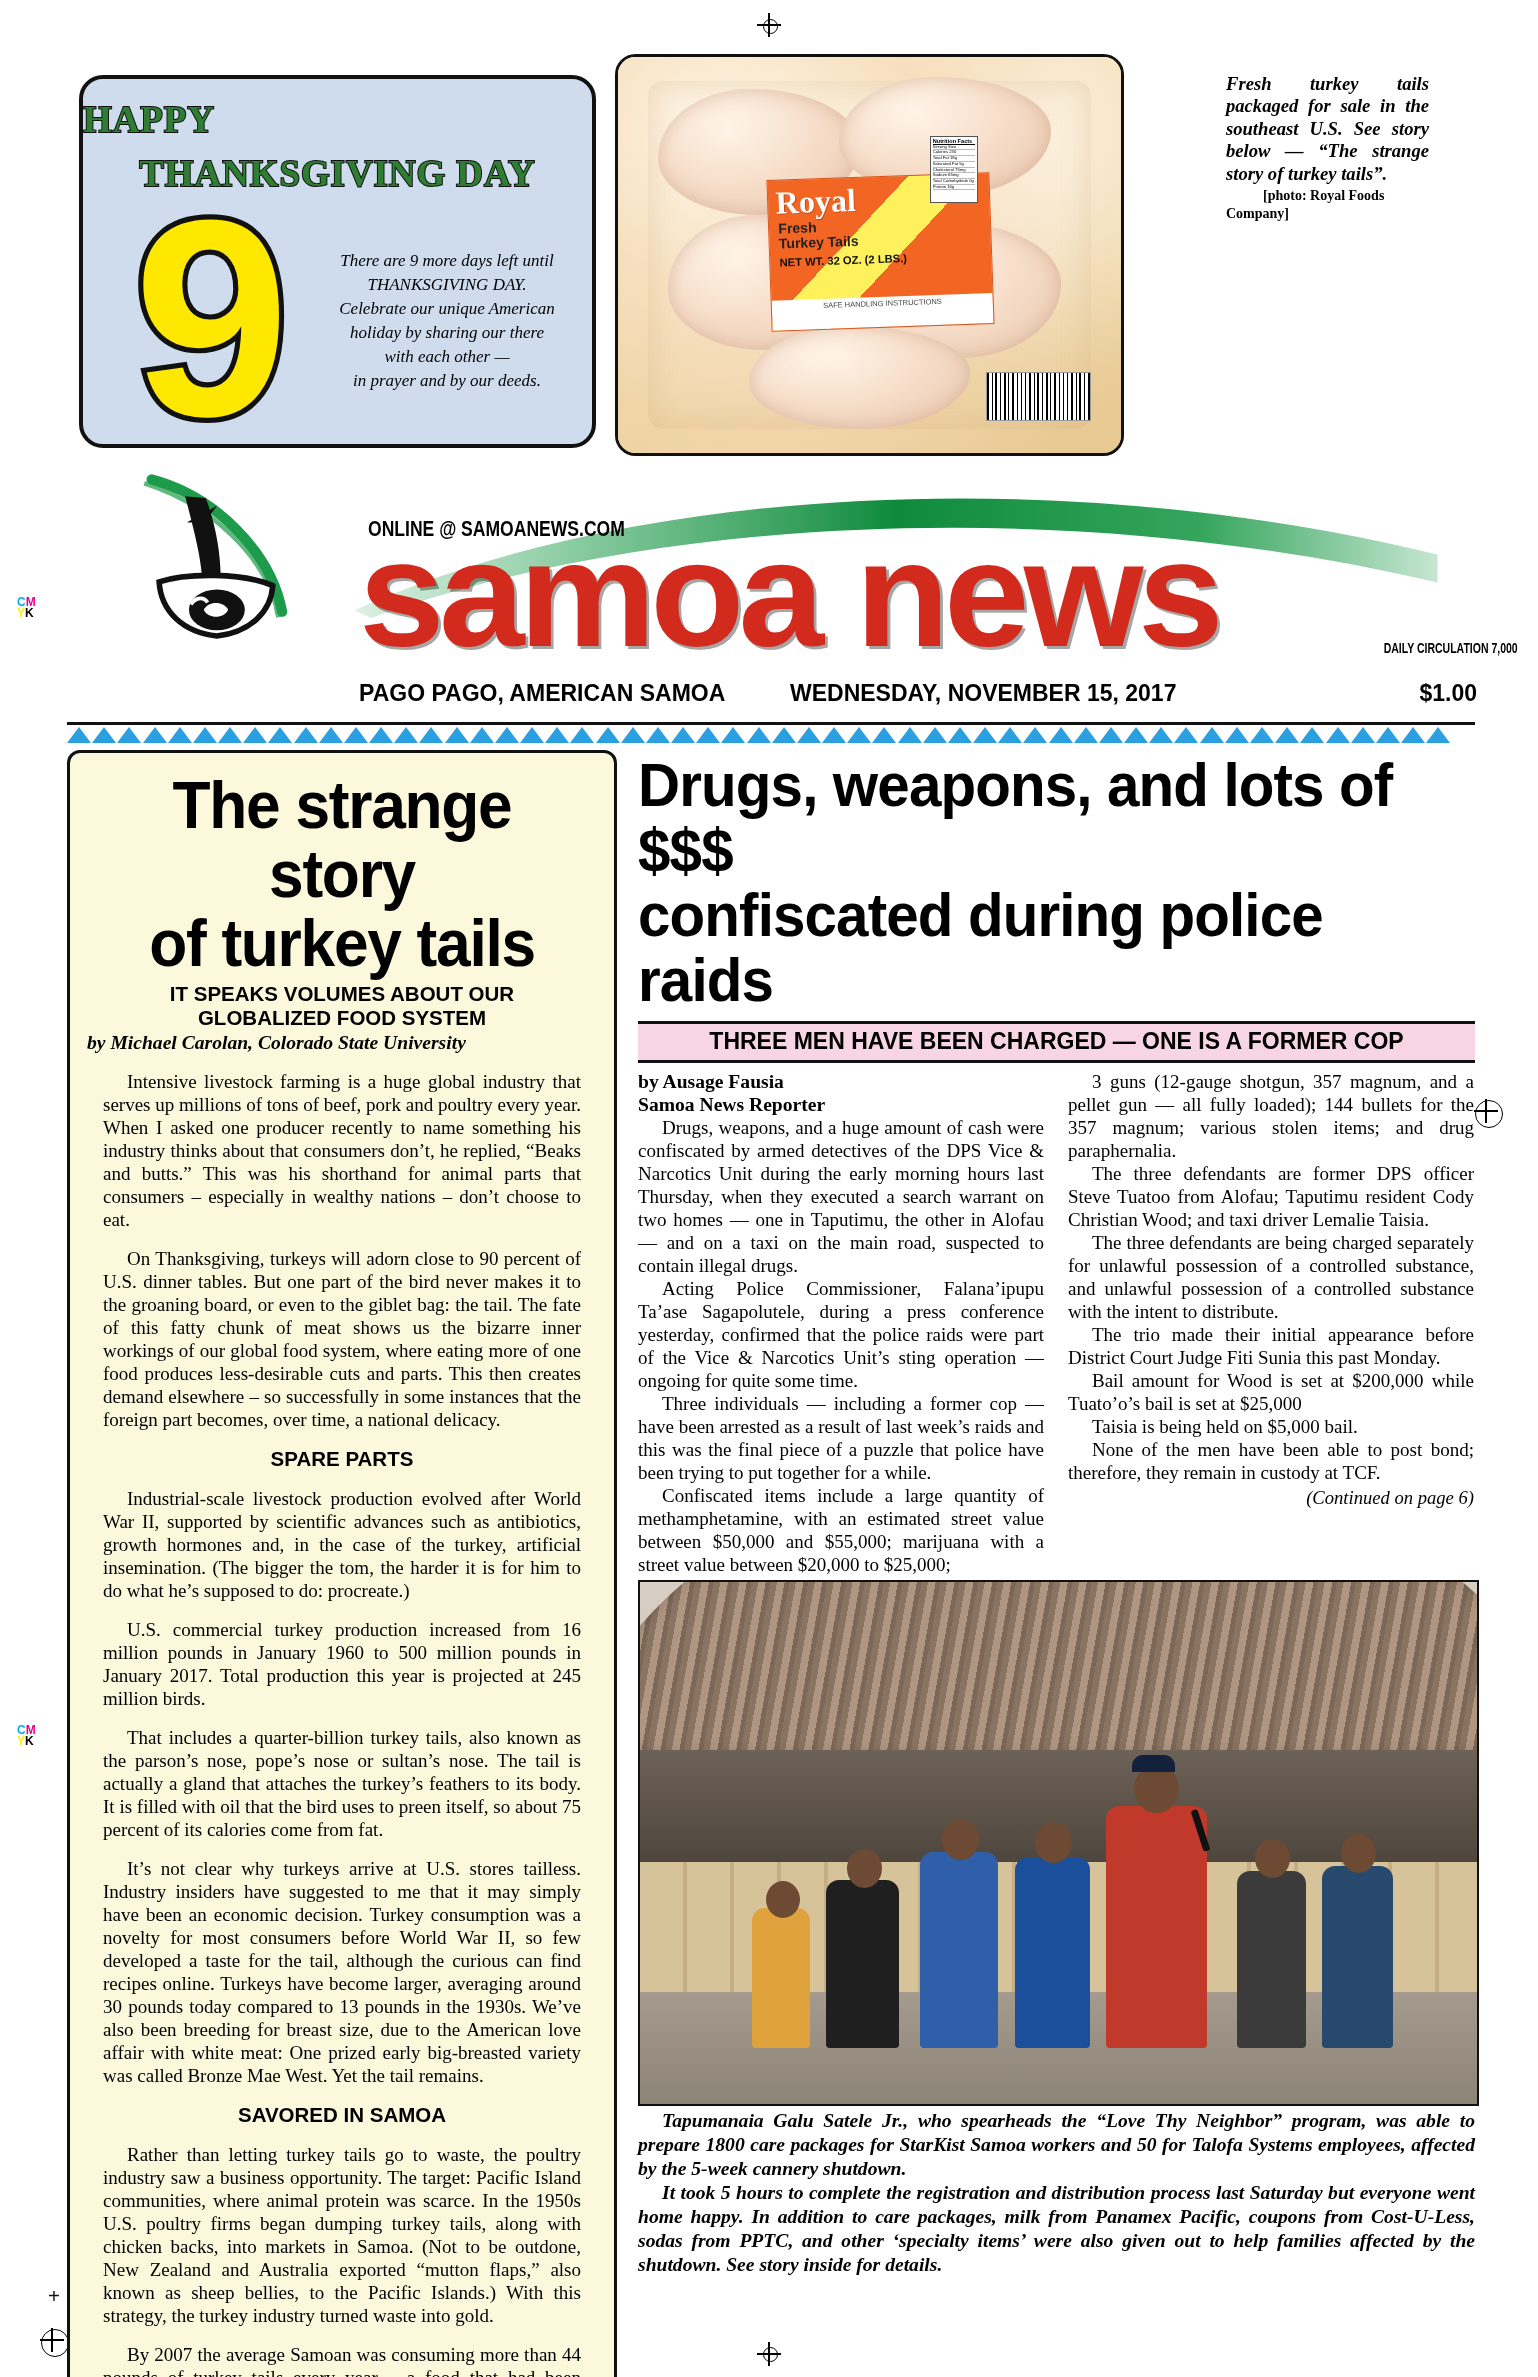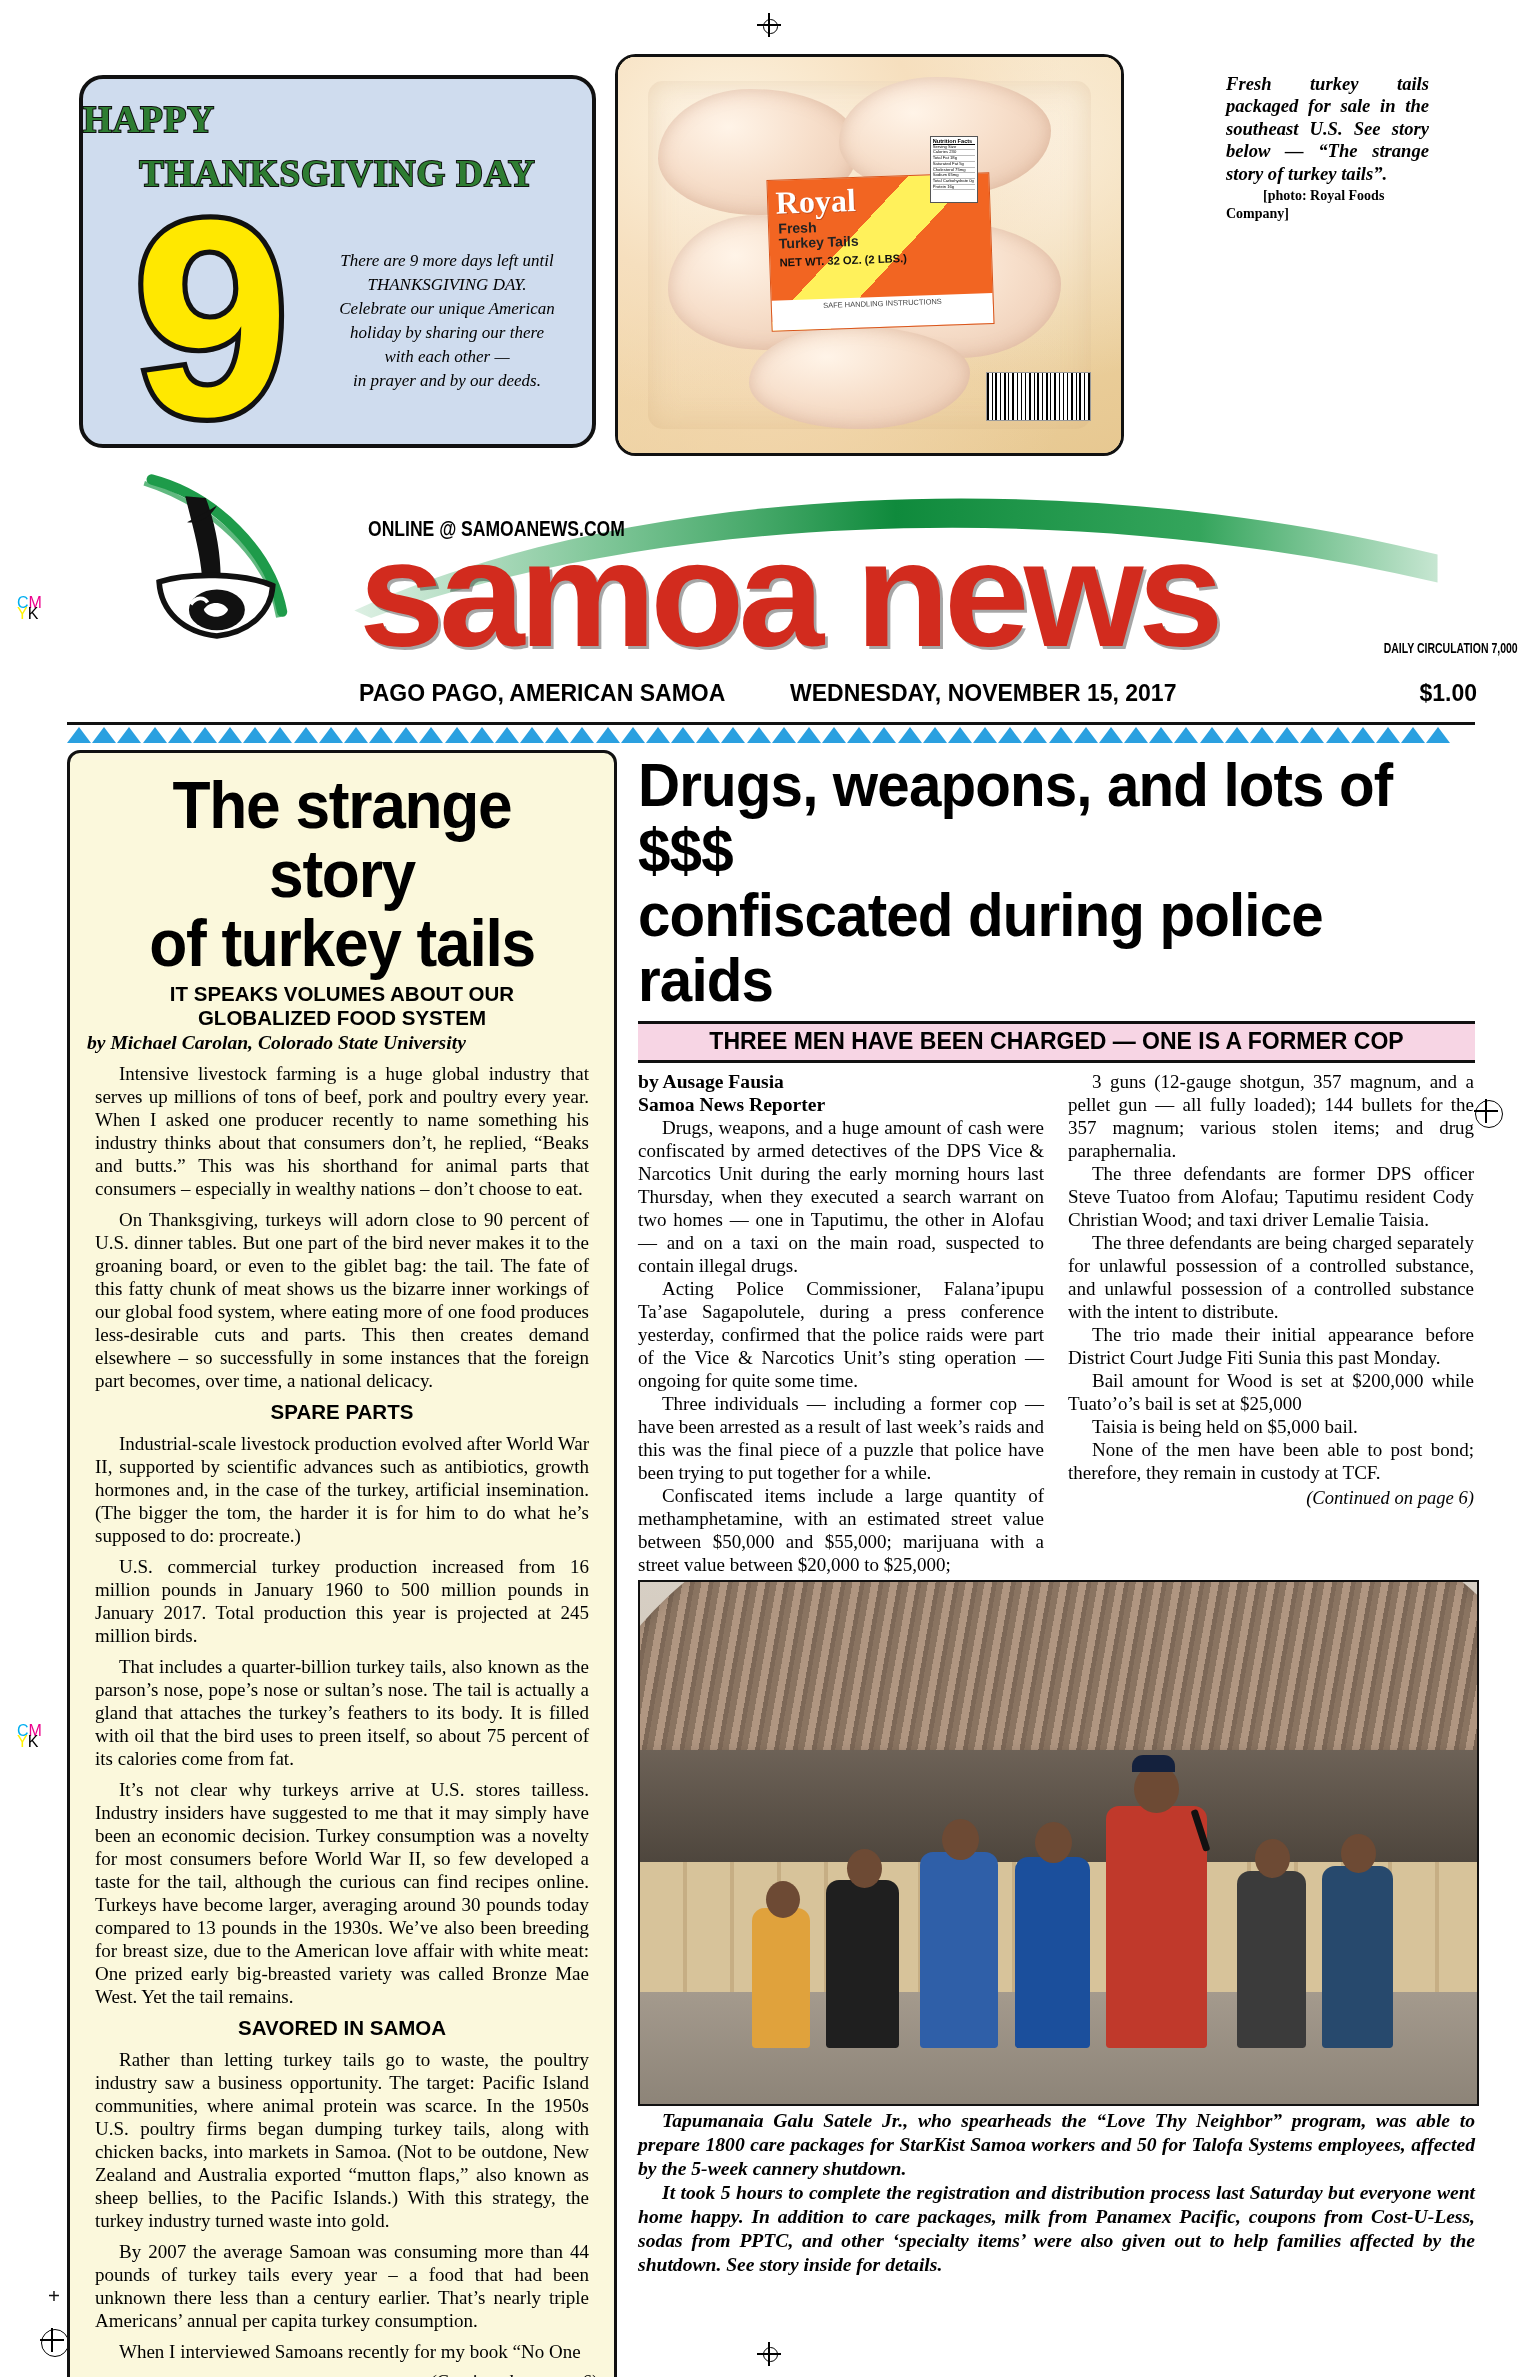--- a/index.html
+++ b/index.html
@@ -6,21 +6,21 @@
   body{width:1538px;height:2377px;font-family:"Liberation Serif",serif;color:#000;position:relative;overflow:hidden;}
   .page{position:absolute;inset:0;background:#fff;}
 
   
   .regmark{position:absolute;font-family:"Liberation Sans",sans-serif;color:#111;}
   .reg-target{position:absolute;width:24px;height:24px;}
   .reg-target:before,.reg-target:after{content:"";position:absolute;background:#000;}
   .reg-target:before{left:0;top:11.2px;width:24px;height:1.9px;}
   .reg-target:after{left:11.2px;top:0;width:1.9px;height:24px;}
   .reg-circ{position:absolute;border:1.9px solid #000;border-radius:50%;}
-  .cmyk{position:absolute;font-family:"Liberation Sans",sans-serif;font-weight:normal;font-size:16px;line-height:11.2px;}
+  .cmyk{position:absolute;font-family:"Liberation Sans",sans-serif;font-weight:bold;font-size:12px;line-height:11.2px;}
   .cmyk .c{color:#00AEEF;} .cmyk .m{color:#EC008C;} .cmyk .y{color:#FFF200;} .cmyk .k{color:#000;}
 
   
   .topzone{position:absolute;left:0;top:0;width:1538px;height:466px;}
   .thanksbox{position:absolute;left:79px;top:75px;width:517px;height:373px;
       background:#cfdcee;border:4.7px solid #111;border-radius:24px;box-sizing:border-box;}
   .happy{position:absolute;left:0;right:0;top:18.6px;
       font-family:"Liberation Serif",serif;font-weight:bold;font-size:37px;letter-spacing:0.9px;
       color:#2e7d32;-webkit-text-stroke:1.9px #111;paint-order:stroke fill;}
   .thanksday{position:absolute;left:0;right:0;top:73px;text-align:center;
@@ -100,21 +100,21 @@
   
   .content{position:absolute;left:67px;top:750px;width:1408px;}
   .colL{position:absolute;left:0;top:0;width:550px;background:#fbf8dc;border:3.7px solid #111;
       border-radius:13px;box-sizing:border-box;padding:13px 17px 15px 17px;}
   .lead-head{font-family:"Liberation Sans",sans-serif;font-weight:bold;font-size:67px;line-height:69px;
       text-align:center;letter-spacing:-1.4px;transform:scaleX(.93);transform-origin:center top;margin:3.7px 0 5.6px 0;}
   .kicker{font-family:"Liberation Sans",sans-serif;font-weight:bold;font-size:20.5px;line-height:24px;
       text-align:center;margin:3.7px 0 1.9px 0;}
   .byline{font-family:"Liberation Serif",serif;font-weight:bold;font-style:italic;font-size:19.6px;margin:1.9px 0 0 0;}
   .body p{font-family:"Liberation Serif",serif;font-size:19px;line-height:23px;text-align:justify;
-      margin:8px;text-indent:24px;hyphens:auto;}
+      margin:16px;text-indent:24px;hyphens:auto;}
   .subhead{font-family:"Liberation Sans",sans-serif;font-weight:bold;font-size:20.5px;text-align:center;margin:2.8px 0 0.9px 0;}
   .contd{font-family:"Liberation Serif",serif;font-style:italic;font-size:18.6px;text-align:right;margin-top:2.8px;}
 
   .colR{position:absolute;left:571px;top:0;width:837px;}
   .main-head{font-family:"Liberation Sans",sans-serif;font-weight:bold;font-size:62px;line-height:65px;
       letter-spacing:-0.9px;transform:scaleX(.94);transform-origin:left top;margin:1.9px 0 0 0;}
   .deck{background:#f7d5e4;border-top:3.7px solid #111;border-bottom:3.7px solid #111;margin-top:9.3px;
       font-family:"Liberation Sans",sans-serif;font-weight:bold;font-size:23px;text-align:center;padding:3.7px 0 4.7px 0;}
   .twocol{display:flex;gap:24px;margin-top:7.5px;}
   .twocol .c{width:406px;}

